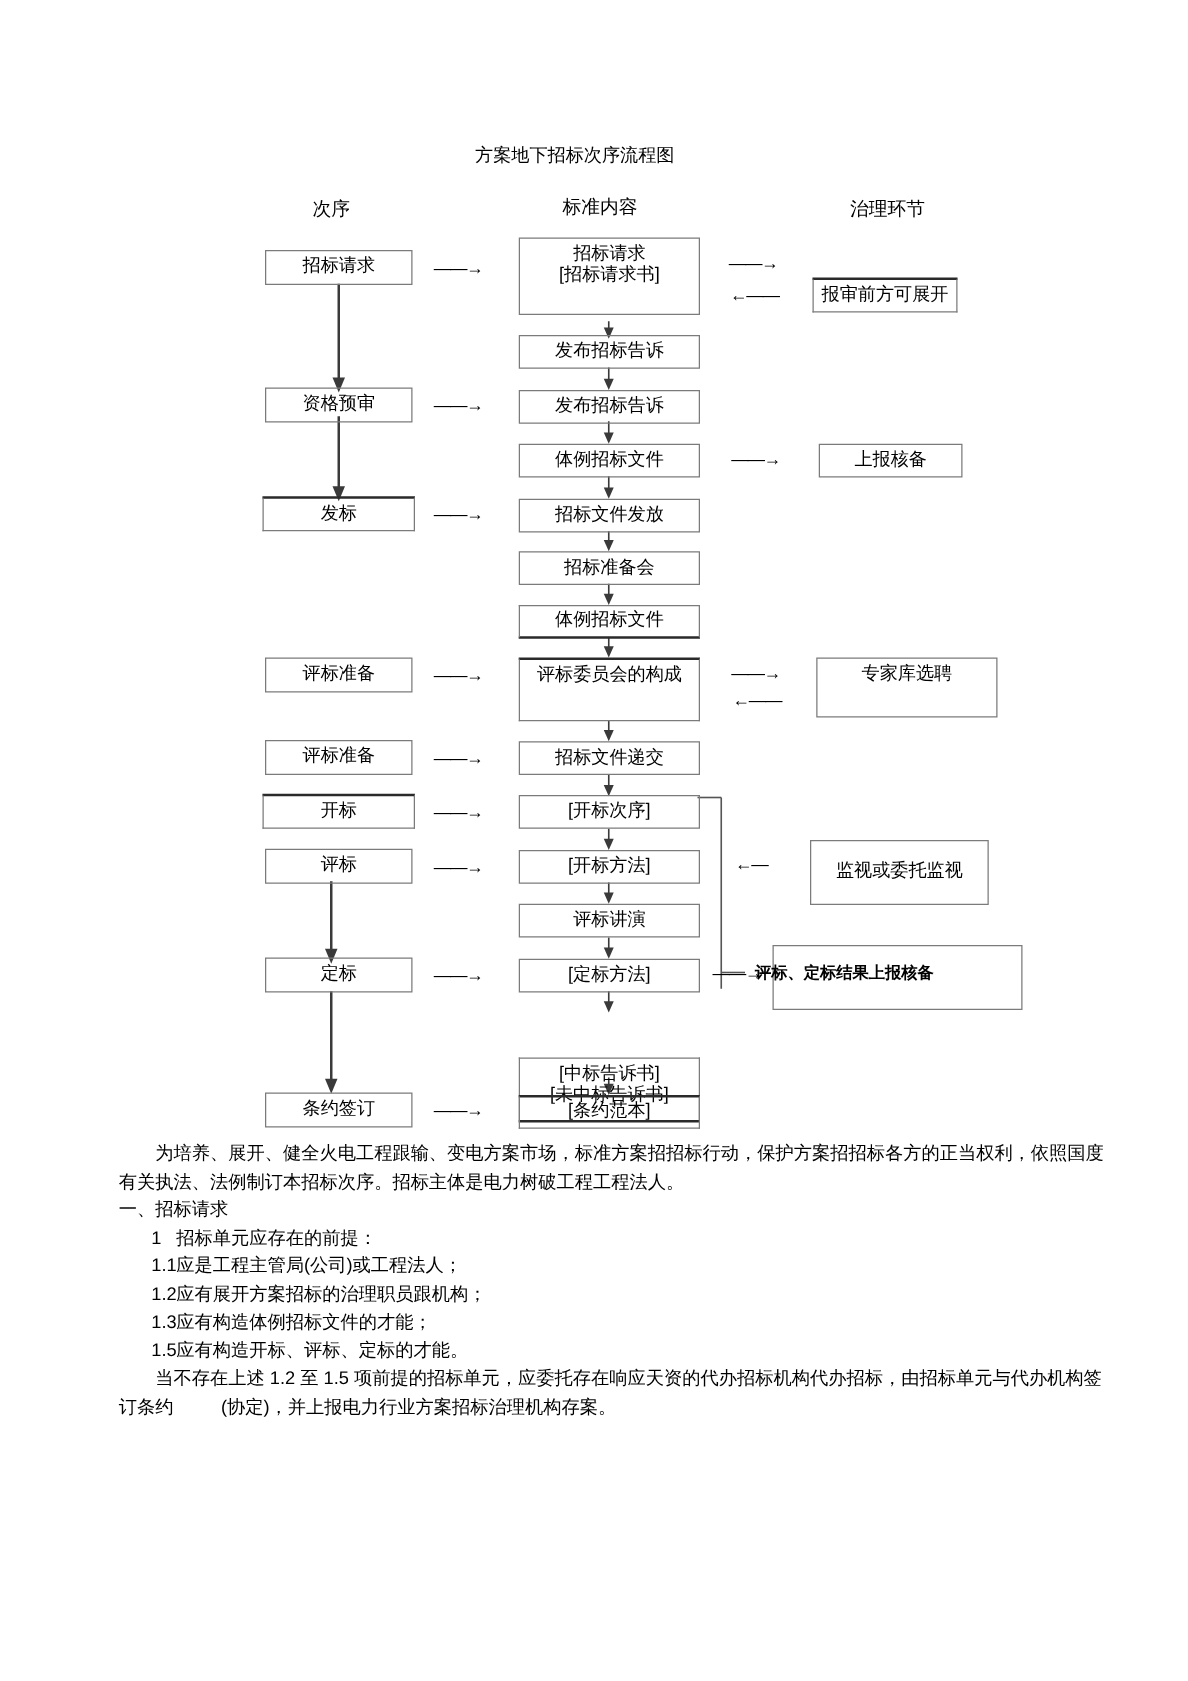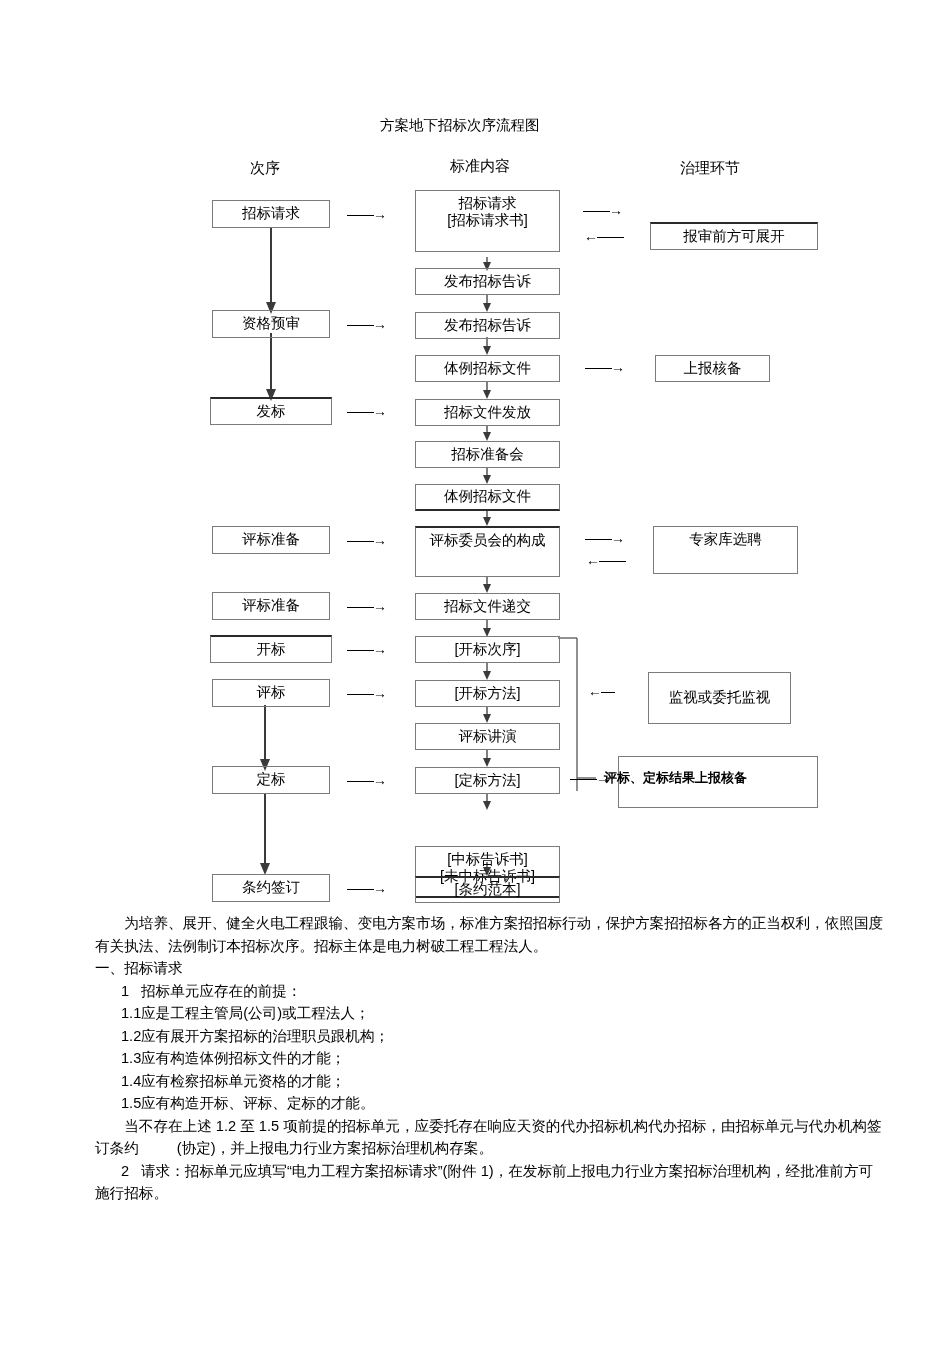--- a/index.html
+++ b/index.html
@@ -214,21 +214,21 @@
       <span>[定标方法]</span>
     </div>
     <div class="bx pad-top botfat" style="left:415px;top:810px;width:145px;height:52px;margin-top:36px;">
       <span class="l1">[中标告诉书]</span>
       <span class="l2">[未中标告诉书]</span>
     </div>
     <div class="bx ctr topfat" style="left:415px;top:876px;width:145px;height:27px;">
       <span>[条约范本]</span>
     </div>
 
-    <div class="bx ctr topfat" style="left:650px;top:222px;width:168px;height:28px;">
+    <div class="bx ctr topfat" style="left:650px;top:222px;width:116px;height:28px;">
       <span>报审前方可展开</span>
     </div>
     <div class="bx ctr" style="left:655px;top:355px;width:115px;height:27px;text-align:right;">
       <span>上报核备</span>
     </div>
     <div class="bx pad-top" style="left:653px;top:526px;width:145px;height:48px;">
       <span class="l1">专家库选聘</span>
     </div>
     <div class="bx ctr" style="left:648px;top:672px;width:143px;height:52px;">
       <span>监视或委托监视</span>
@@ -267,28 +267,22 @@
     <p class="listrow">
       <span class="num">1.1</span><span class="txt">应是工程主管局(公司)或工程法人；</span>
     </p>
     <p class="listrow">
       <span class="num">1.2</span><span class="txt">应有展开方案招标的治理职员跟机构；</span>
     </p>
     <p class="listrow">
       <span class="num">1.3</span><span class="txt">应有构造体例招标文件的才能；</span>
     </p>
     <p class="listrow">
-      <span class="num">1.4</span><span class="txt">应有检察招标单元资格的才能；</span>
-    </p>
-    <p class="listrow">
       <span class="num">1.5</span><span class="txt">应有构造开标、评标、定标的才能。</span>
     </p>
 
     <p class="ind2">
       <span>当不存在上述 1.2 至 1.5 项前提的招标单元，应委托存在响应天资的代办招标机构代办招标，由招标单元与代办机构签订条约</span><span class="gap"></span><span>(协定)，并上报电力行业方案招标治理机构存案。</span>
     </p>
 
-    <p class="listrow">
-      <span class="num">2</span><span class="txt" style="display:inline;">请求：招标单元应填写“电力工程方案招标请求”(附件 1)，在发标前上报电力行业方案招标治理机构，经批准前方可施行招标。</span>
-    </p>
   </div>
 
 </div>
 
 </body></html>

